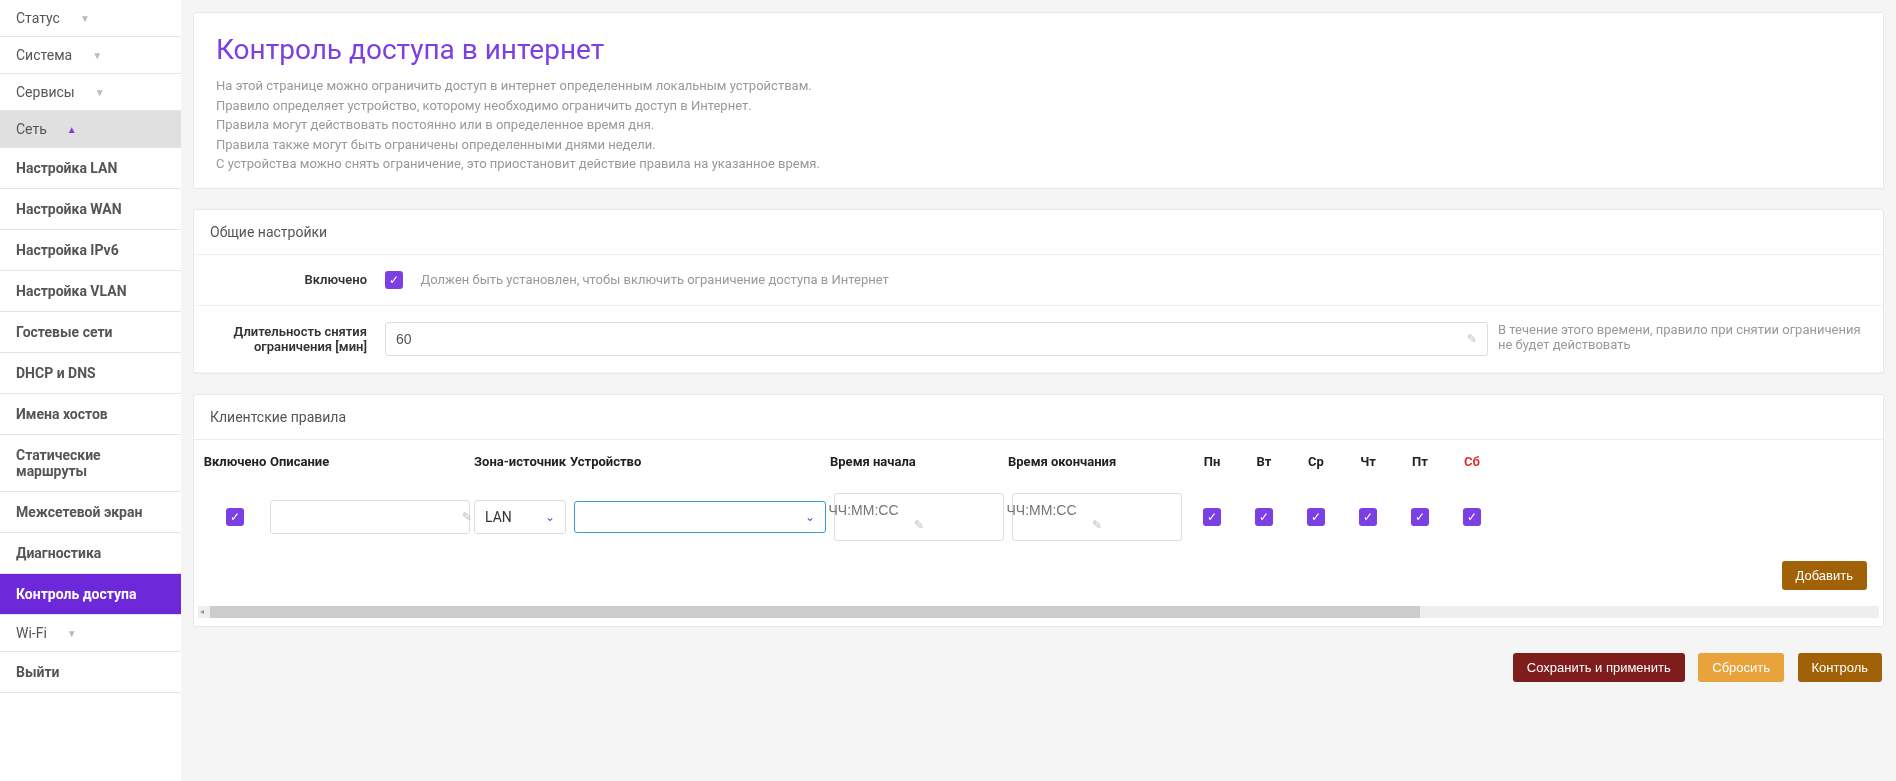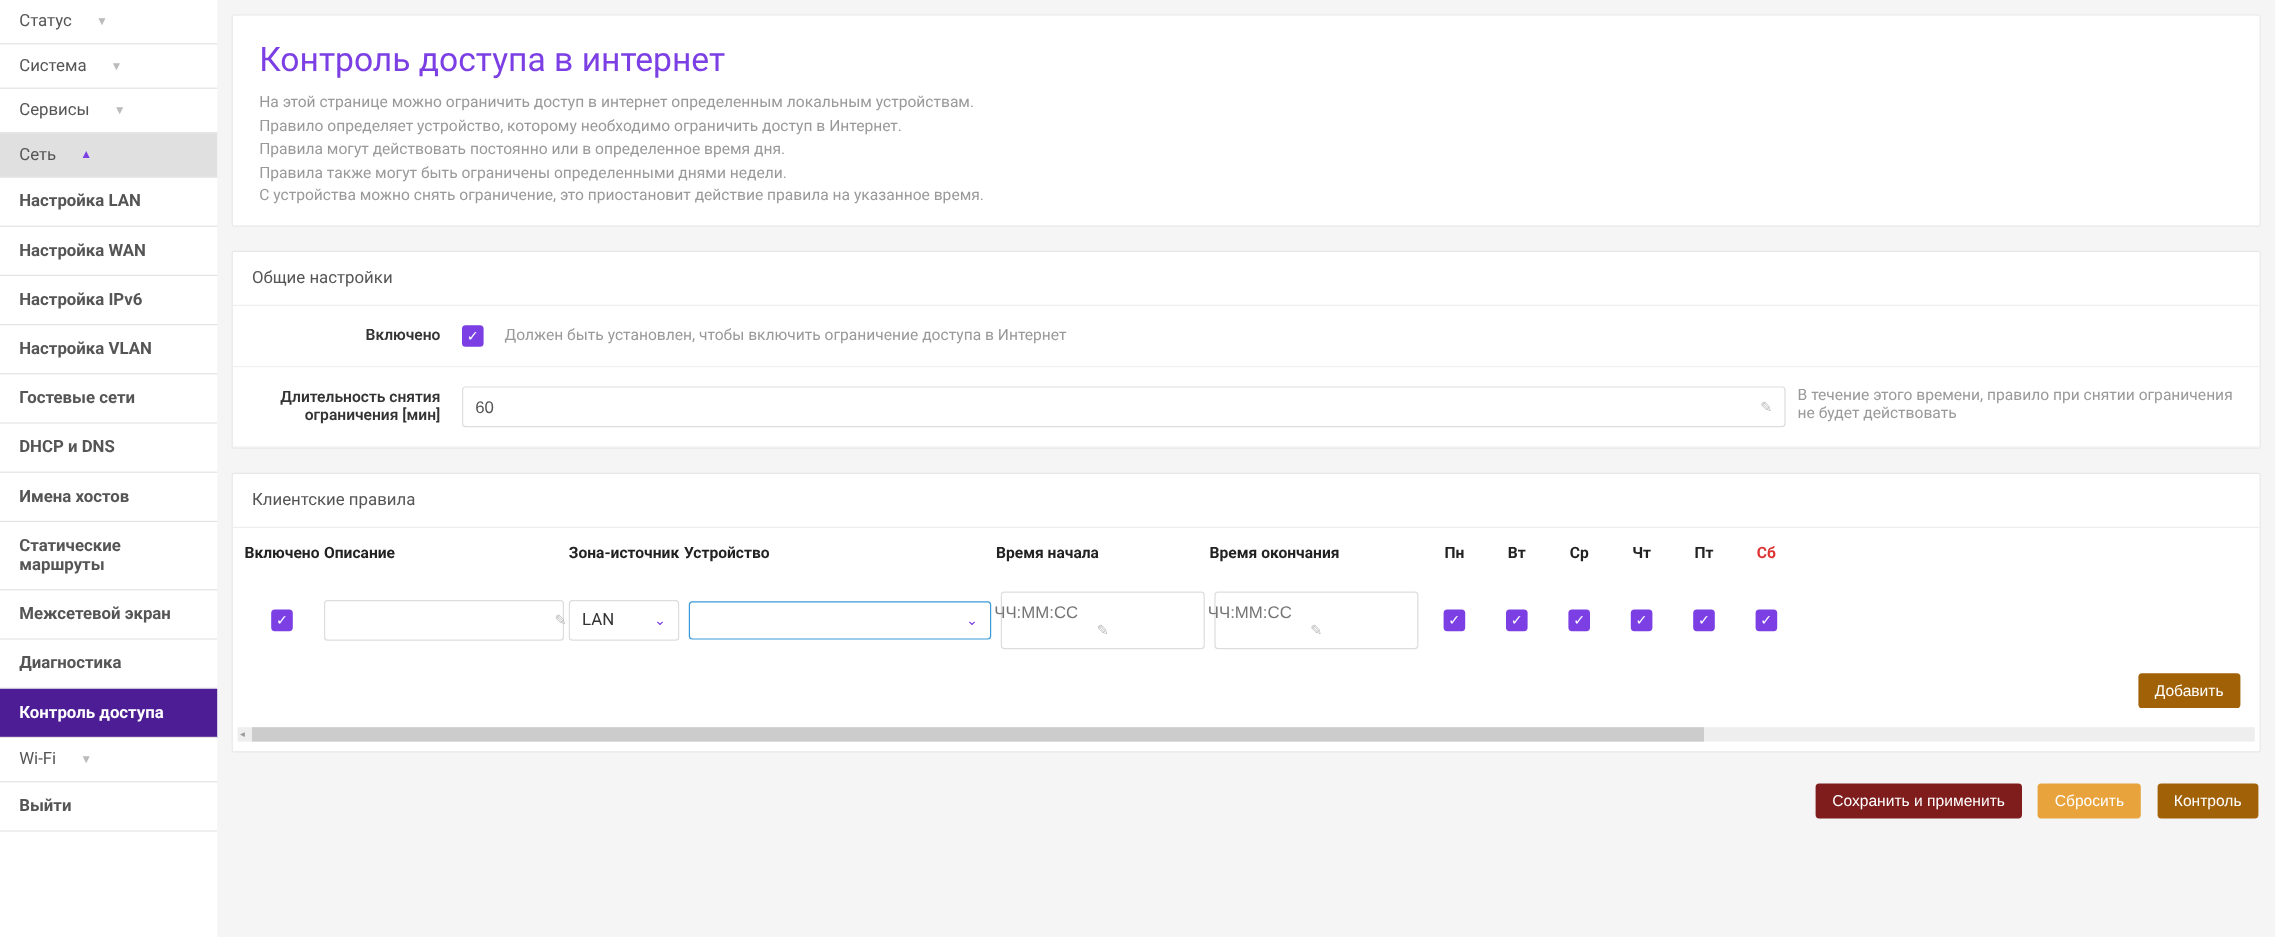--- a/index.html
+++ b/index.html
@@ -5,21 +5,21 @@
 * { box-sizing: border-box; margin: 0; padding: 0; }
 body { font-family: -apple-system, BlinkMacSystemFont, "Segoe UI", Roboto, Arial, sans-serif; font-size: 14px; background: #f5f5f5; color: #333; }
 .layout { display: flex; min-height: 100vh; }
 .sidebar { width: 181px; background: #fff; flex-shrink: 0; }
 .main { flex: 1; padding: 12px; }
 .menu-top { display: flex; align-items: center; justify-content: flex-start; padding: 10px 16px; border-bottom: 1px solid #e4e4e4; cursor: pointer; color: #555; gap: 20px; }
 .menu-top .caret { color: #bbb; font-size: 10px; }
 .menu-top.expanded { background: #e0e0e0; }
 .menu-top.expanded .caret { color: #7b3fe4; }
 .menu-item { padding: 12px 16px; border-bottom: 1px solid #e4e4e4; color: #555; cursor: pointer; font-weight: bold; }
-.menu-item.active { background: #4c1d95; color: #fff; }
+.menu-item.active { background: #6d28d9; color: #fff; }
 .card { background: #fff; margin-bottom: 20px; border: 1px solid #e8e8e8; border-radius: 2px; }
 .card-header { padding: 20px 22px 14px; }
 .page-title { color: #7b3fe4; font-size: 28px; font-weight: 400; margin-bottom: 10px; }
 .page-desc { color: #999; font-size: 13px; line-height: 1.5; }
 .section-title { padding: 14px 16px; color: #555; font-size: 14px; border-bottom: 1px solid #eee; }
 .form-row { display: flex; align-items: center; padding: 16px; border-bottom: 1px solid #f0f0f0; }
 .form-label { width: 175px; text-align: right; padding-right: 18px; color: #333; font-weight: 600; font-size: 13px; }
 .form-control { flex: 1; }
 .hint { color: #999; font-size: 13px; }
 .checkbox { width: 18px; height: 18px; background: #7b3fe4; border-radius: 3px; display: inline-flex; align-items: center; justify-content: center; color: #fff; font-size: 12px; cursor: pointer; vertical-align: middle; }

